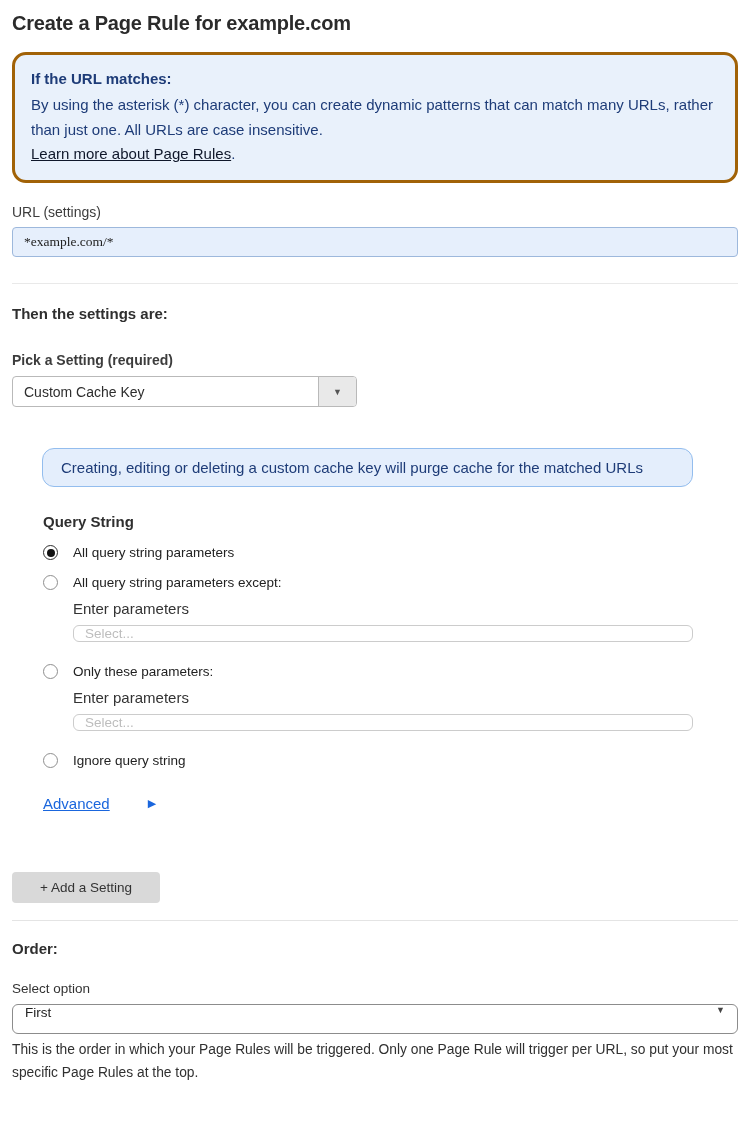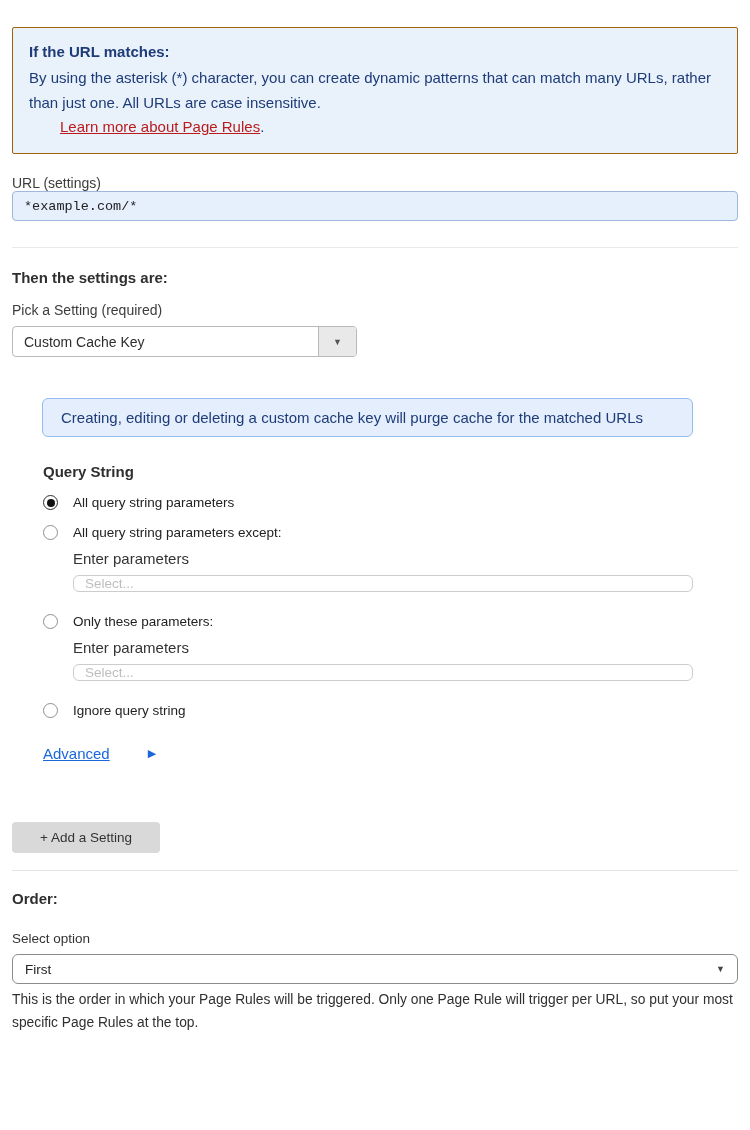--- a/index.html
+++ b/index.html
@@ -17,54 +17,53 @@
     font-weight: 700;
     color: #2b2b2b;
     letter-spacing: -0.2px;
     margin-top: 2px;
   }
 
   
   .info-box {
     margin-top: 17px;
     background: #e9f1fb;
-    border: 1px solid #a16207;
-    border-radius: 2px;
+    border: 3px solid #a16207;
+    border-radius: 14px;
     padding: 12px 16px 14px 16px;
     color: #1e3c78;
     font-size: 15px;
     line-height: 1.62;
   }
   .info-heading { font-weight: 700; font-size: 15px; }
   .info-body { margin-top: 2px; }
   .info-link-line a {
-    color: #b91c1c;
+    color: #0f172a;
     text-decoration: underline;
     cursor: pointer;
-    margin-left: 31px;
   }
   .info-link-line span { color: #1e3c78; }
 
   
   .field-label {
     margin-top: 21px;
     font-size: 14px;
     color: #3c3c3c;
   }
   .url-input {
-    margin-top: 0;
+    margin-top: 7px;
     width: 100%;
     height: 30px;
     background: #e6effc;
     border: 1px solid #9db8dc;
     border-radius: 4px;
     padding: 11px 11px;
     font-size: 13.5px;
     color: #222222;
-    font-family: Liberation Mono, monospace;
+    font-family: Liberation Serif, serif;
     outline: none;
     display: block;
   }
   .example-text {
     margin-top: 7px;
     font-size: 13.5px;
     color: #555555;
   }
 
   .divider {
@@ -73,21 +72,21 @@
     margin-top: 26px;
   }
 
   .section-heading {
     font-size: 15px;
     font-weight: 700;
     color: #2f2f2f;
   }
   .settings-heading { margin-top: 21px; }
 
-  .pick-label { margin-top: 16px; font-size: 14px; color: #3c3c3c; }
+  .pick-label { margin-top: 30px; font-size: 14px; color: #3c3c3c; font-weight: bold; }
 
   
   .setting-select {
     margin-top: 8px;
     display: inline-flex;
     width: 345px;
     height: 31px;
     border: 1px solid #b9b9b9;
     border-radius: 4px;
     background: #ffffff;
@@ -112,21 +111,21 @@
     justify-content: center;
     font-size: 9px;
     color: #555555;
   }
 
   
   .notice-box {
     margin: 41px 45px 0 30px;
     background: #e4eefc;
     border: 1px solid #93bdee;
-    border-radius: 6px;
+    border-radius: 12px;
     padding: 10px 18px;
     font-size: 15px;
     color: #1e3c78;
   }
 
   
   .query-section { margin-left: 31px; margin-top: 26px; }
   .qs-heading { font-size: 15px; font-weight: 700; color: #2f2f2f; }
   .radio-row {
     display: flex;
@@ -197,40 +196,41 @@
   .order-heading { margin-top: 19px; }
   .order-select-label { margin-top: 24px; font-size: 13.5px; color: #333333; }
   .order-select {
     margin-top: 8px;
     width: 100%;
     height: 30px;
     border: 1px solid #8c8c8c;
     border-radius: 6px;
     background: #ffffff;
     display: flex;
-    align-items: center;
+    align-items: flex-start;
     justify-content: space-between;
     padding: 0 12px;
     font-size: 13.5px;
     color: #222222;
     cursor: pointer;
   }
   .order-select .arrow { font-size: 9px; color: #444444; }
   .order-desc {
     margin-top: 5px;
     font-size: 13.8px;
     color: #303030;
     line-height: 1.62;
   }
 </style>
 </head>
 <body>
 
 <div class="page">
 
+  <h1 class="page-title">Create a Page Rule for example.com</h1>
 
   <section class="info-box">
     <p class="info-heading">If the URL matches:</p>
     <p class="info-body">By using the asterisk (*) character, you can create dynamic patterns that can match many URLs, rather than just one. All URLs are case insensitive.</p>
     <p class="info-link-line"><a>Learn more about Page Rules</a><span>.</span></p>
   </section>
 
   <p class="field-label">URL (settings)</p>
   <input class="url-input" type="text" value="*example.com/*" style="">
 

